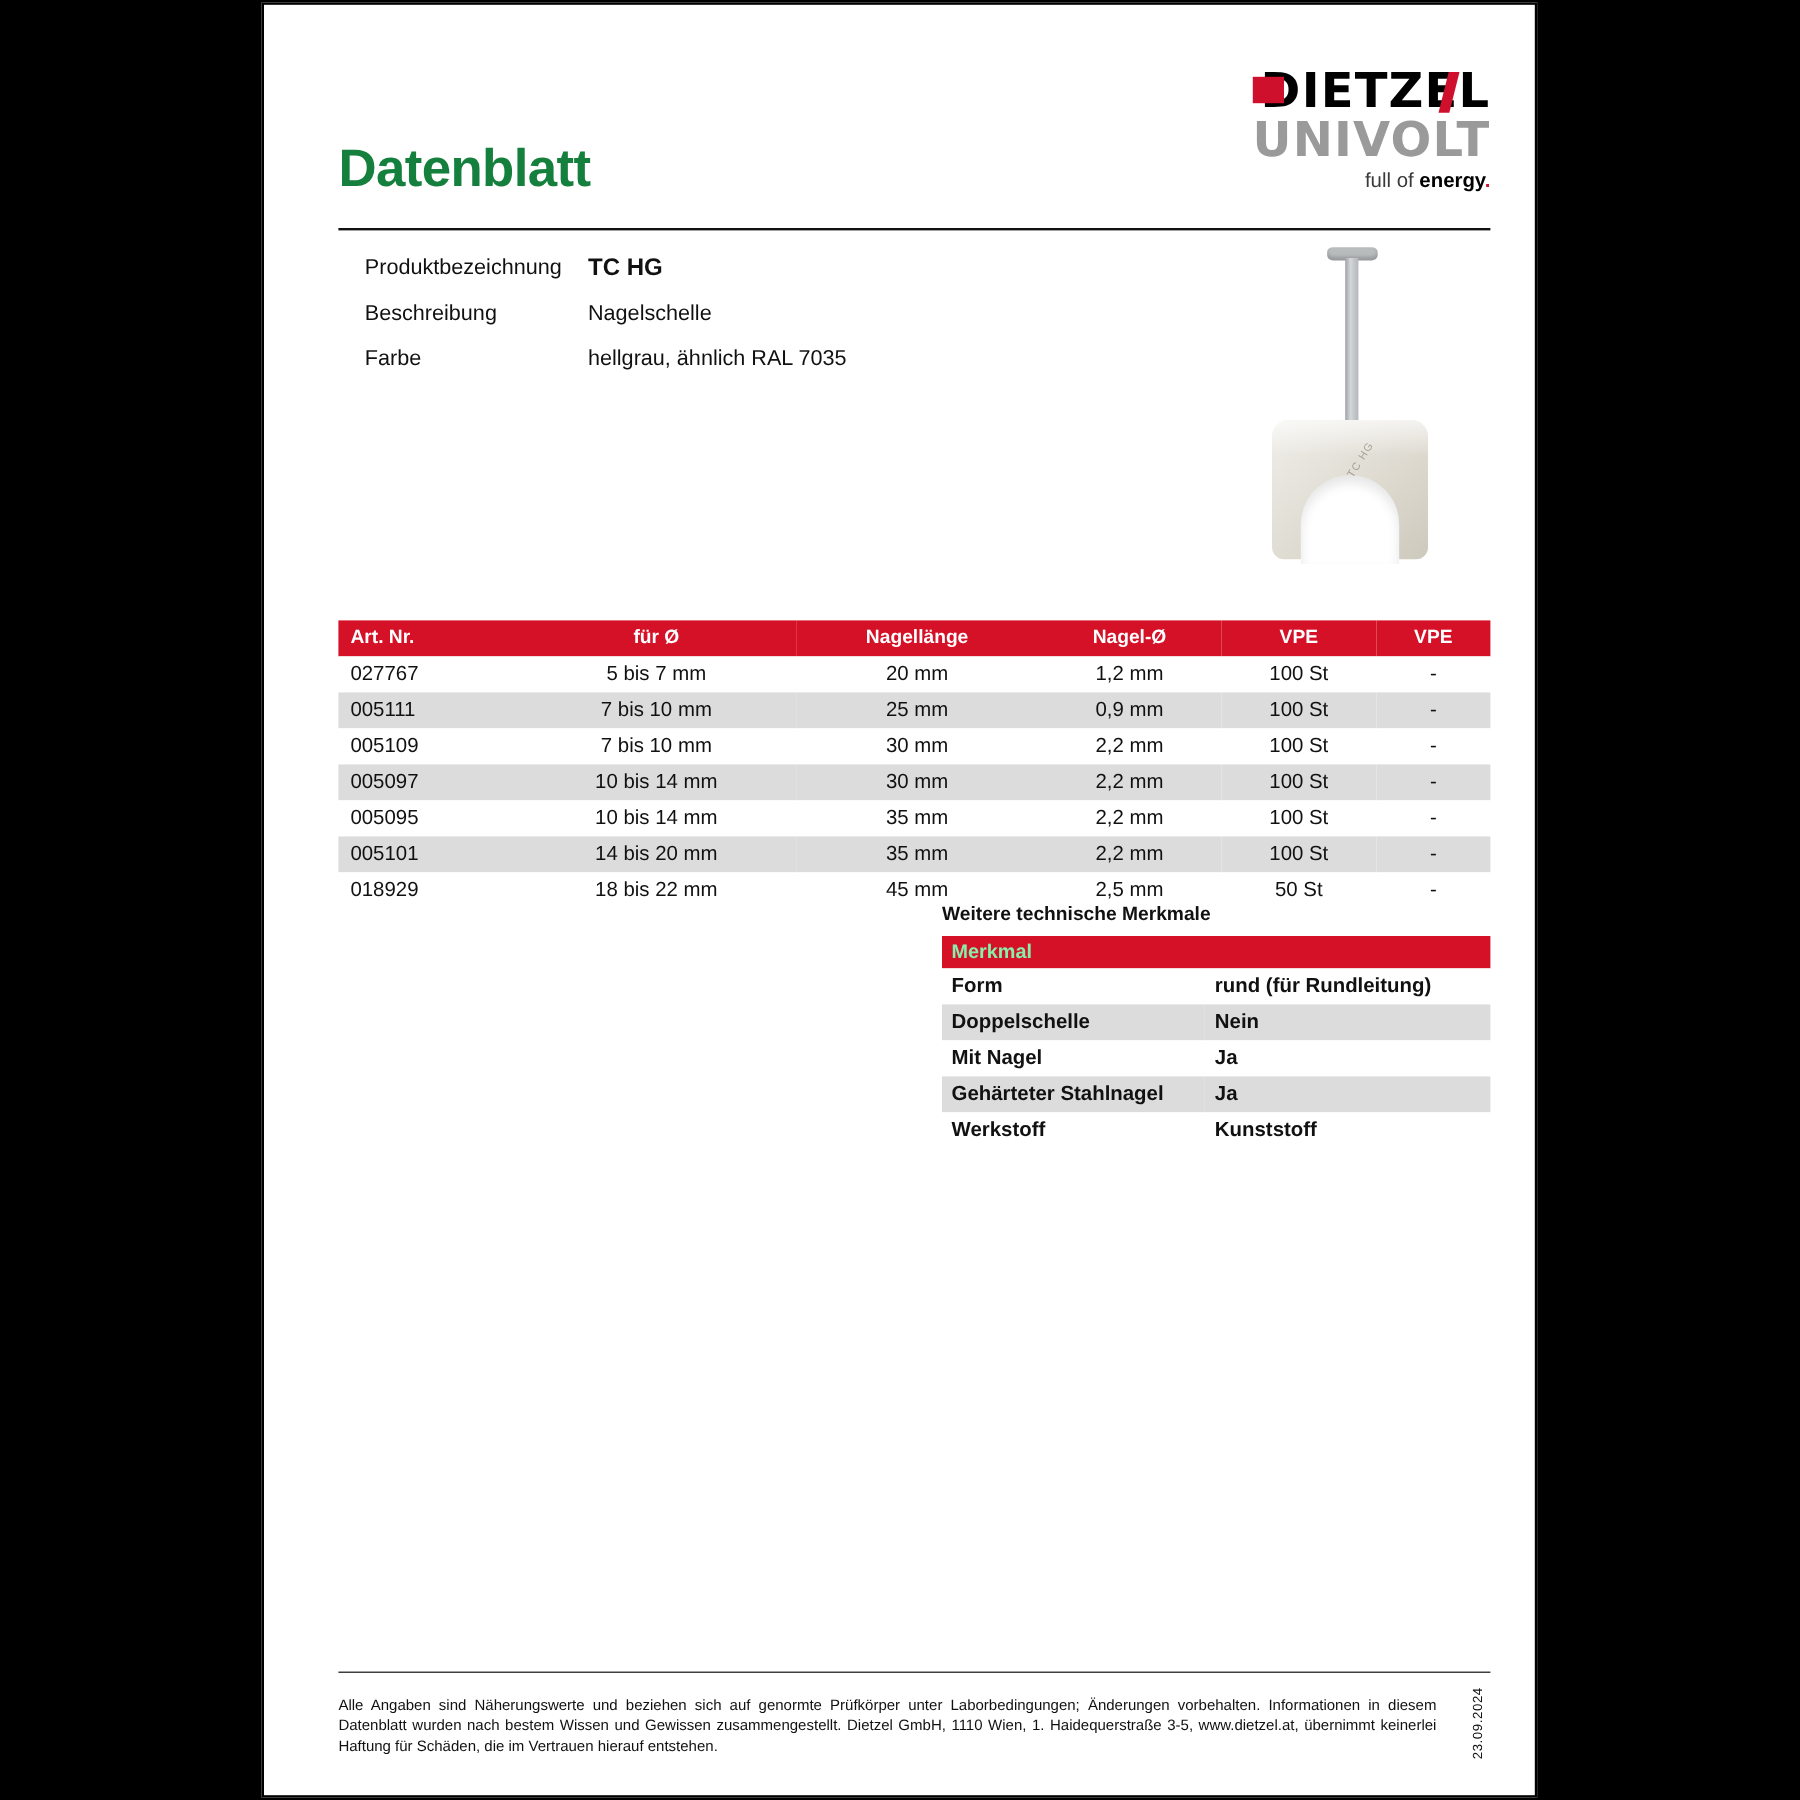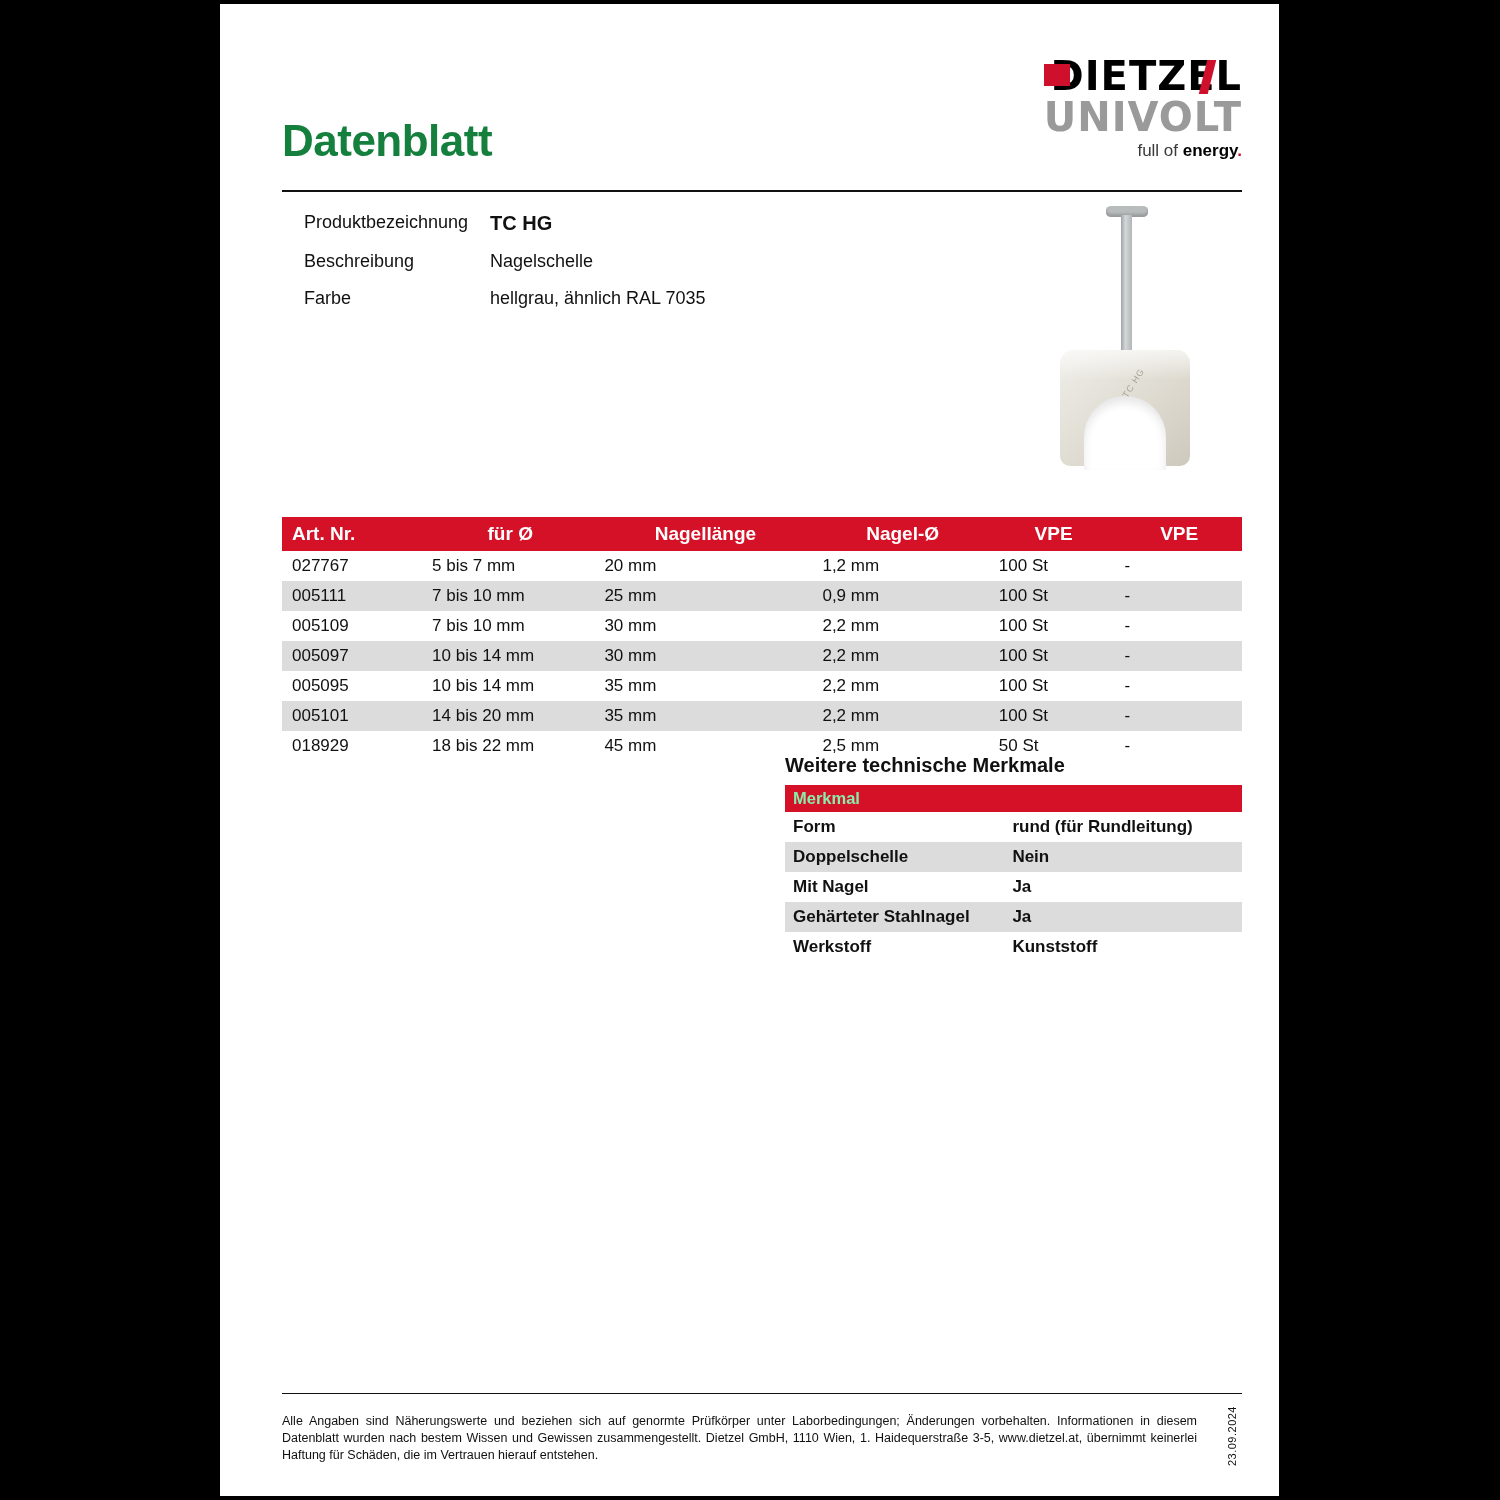--- a/index.html
+++ b/index.html
@@ -194,41 +194,42 @@
     top: 513px;
     width: 960px;
     border-collapse: collapse;
     font-size: 17px;
     color: #111;
   }
   .main-table th {
     background: #d51127;
     color: #fff;
     font-weight: bold;
-    font-size: 19px;
-    padding: 6px 24px;
+    font-size: 16px;
+    padding: 6px 8px;
     text-align: center;
   }
   .main-table th:first-child { text-align: left; padding-left: 10px; }
   .main-table td {
     padding: 5px 8px;
+    text-align: center;
   }
   .main-table td:first-child { text-align: left; padding-left: 10px; }
   .main-table tbody tr:nth-child(even) { background: #dcdcdc; }
   .main-table tbody tr:nth-child(odd) { background: #ffffff; }
 
   
   .features {
     position: absolute;
     left: 503px;
     top: 750px;
     width: 457px;
   }
   .features-title {
-    font-size: 20px;
+    font-size: 16px;
     font-weight: bold;
     color: #111;
     margin-bottom: 8px;
   }
   .features-table {
     width: 100%;
     border-collapse: collapse;
     font-size: 17px;
     color: #111;
   }

